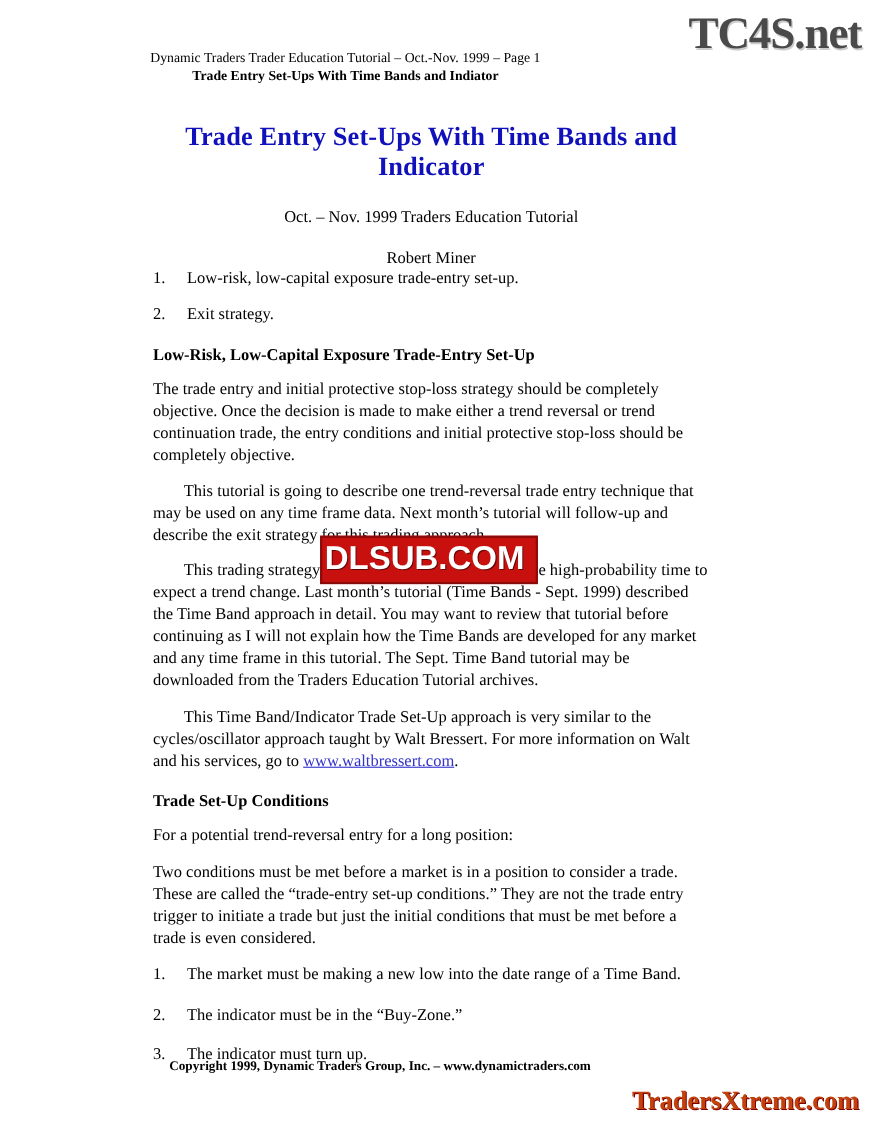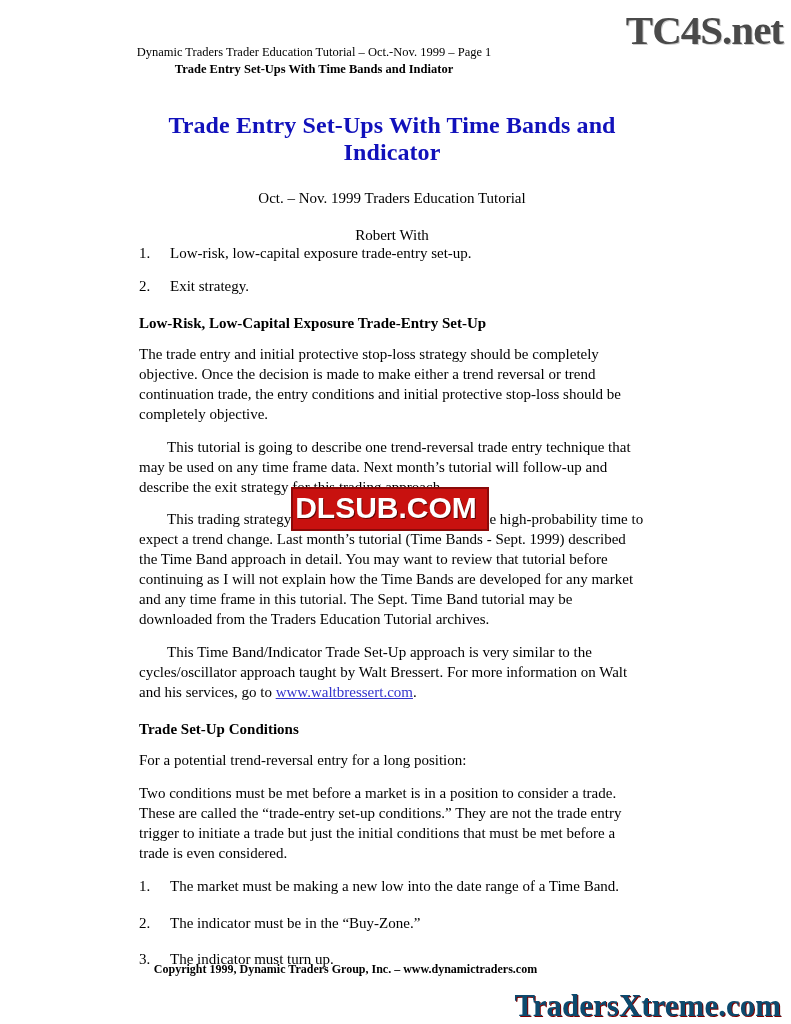--- a/index.html
+++ b/index.html
@@ -144,22 +144,22 @@
     text-align: center;
     font-size: 12px;
     font-weight: bold;
   }
   .wm-bottom {
     position: absolute;
     top: 988px;
     right: 10px;
     font-family: "Liberation Serif", serif;
     font-weight: bold;
-    font-size: 31px;
-    color: #0c4a6e;
+    font-size: 24px;
+    color: #c2410c;
     text-shadow: 1px 1px 0 #7d0000;
     white-space: nowrap;
   }
 </style>
 </head>
 <body>
 
 <div id="page">
 
   <div class="wm-top">TC4S.net</div>
@@ -167,21 +167,21 @@
   <div class="doc-header">
     <div class="line1">Dynamic Traders Trader Education Tutorial – Oct.-Nov. 1999 – Page 1</div>
     <div class="line2">Trade Entry Set-Ups With Time Bands and Indiator</div>
   </div>
 
   <div class="content">
 
     <h1 class="title">Trade Entry Set-Ups With Time Bands and Indicator</h1>
 
     <div class="subtitle">Oct. – Nov. 1999 Traders Education Tutorial</div>
-    <div class="author">Robert With</div>
+    <div class="author">Robert Miner</div>
 
 
     <ol class="numlist">
       <li>
         <span class="num">1.</span>
         <span>Low-risk, low-capital exposure trade-entry set-up.</span>
       </li>
       <li>
         <span class="num">2.</span>
         <span>Exit strategy.</span>

